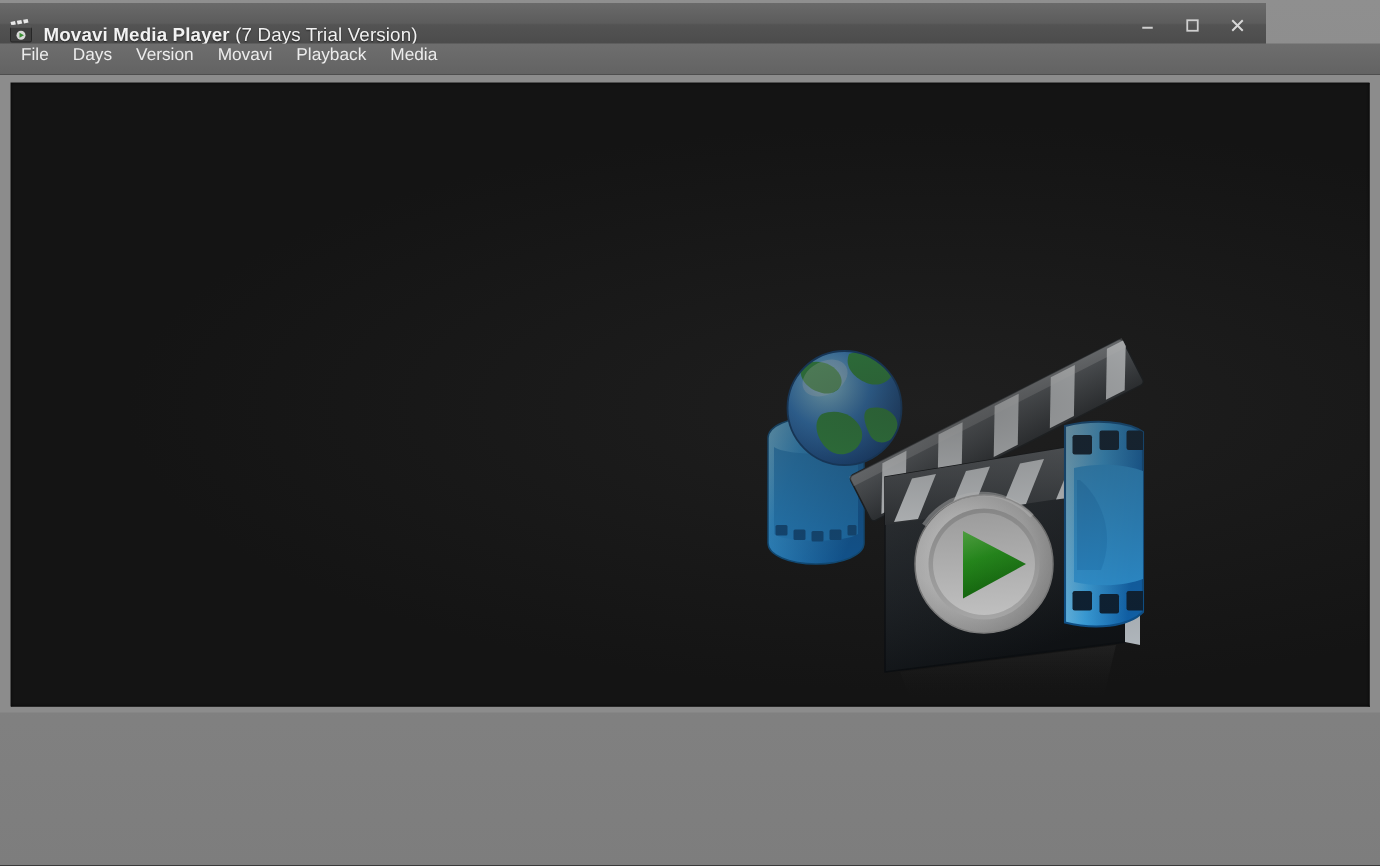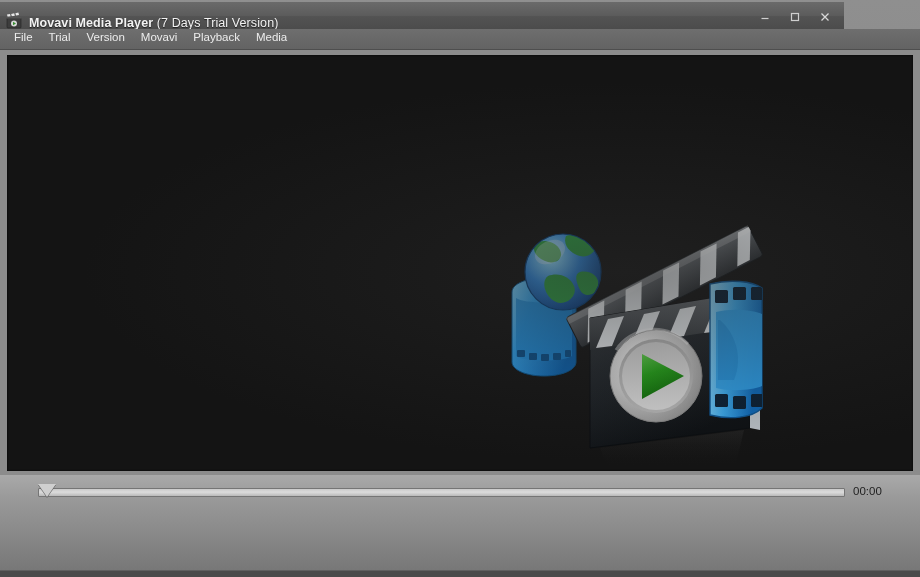--- a/index.html
+++ b/index.html
@@ -201,21 +201,21 @@
       <div class="win-btn">
         <svg width="12" height="12" viewBox="0 0 12 12">
             <path d="M2.5 2.5 L9.5 9.5 M9.5 2.5 L2.5 9.5" stroke="#d8d8d8" stroke-width="1.3" fill="none"></path>
           </svg>
       </div>
     </div>
   </div>
 
   <div class="menubar">
     <div class="menu-item">File</div>
-    <div class="menu-item">Trial</div>
+    <div class="menu-item">Days</div>
     <div class="menu-item">Version</div>
     <div class="menu-item">Movavi</div>
     <div class="menu-item">Playback</div>
     <div class="menu-item">Media</div>
   </div>
 
   <div class="video-outer">
     <div class="video-area">
       <div class="logo-wrap">
         <svg width="290" height="290" viewBox="0 0 290 290">
@@ -338,22 +338,13 @@
             <polygon points="138,174 180,196 138,219" fill="url(#playGreen)"></polygon>
             <path d="M112,170 A46,46 0 0 1 184,164" fill="none" stroke="#ffffff" stroke-width="3" opacity="0.45"></path>
           </g>
 
           <path d="M96,268 L240,250 L232,284 L104,288 Z" fill="url(#reflect)"></path>
         </svg>
       </div>
     </div>
   </div>
 
-  <div class="bottombar">
-
-    <div class="seek-row">
-      <div class="seek-track"></div>
-      <div class="seek-handle"></div>
-      <div class="time-label">00:00</div>
-    </div>
-
-  </div>
 </div>
 
 </body></html>

